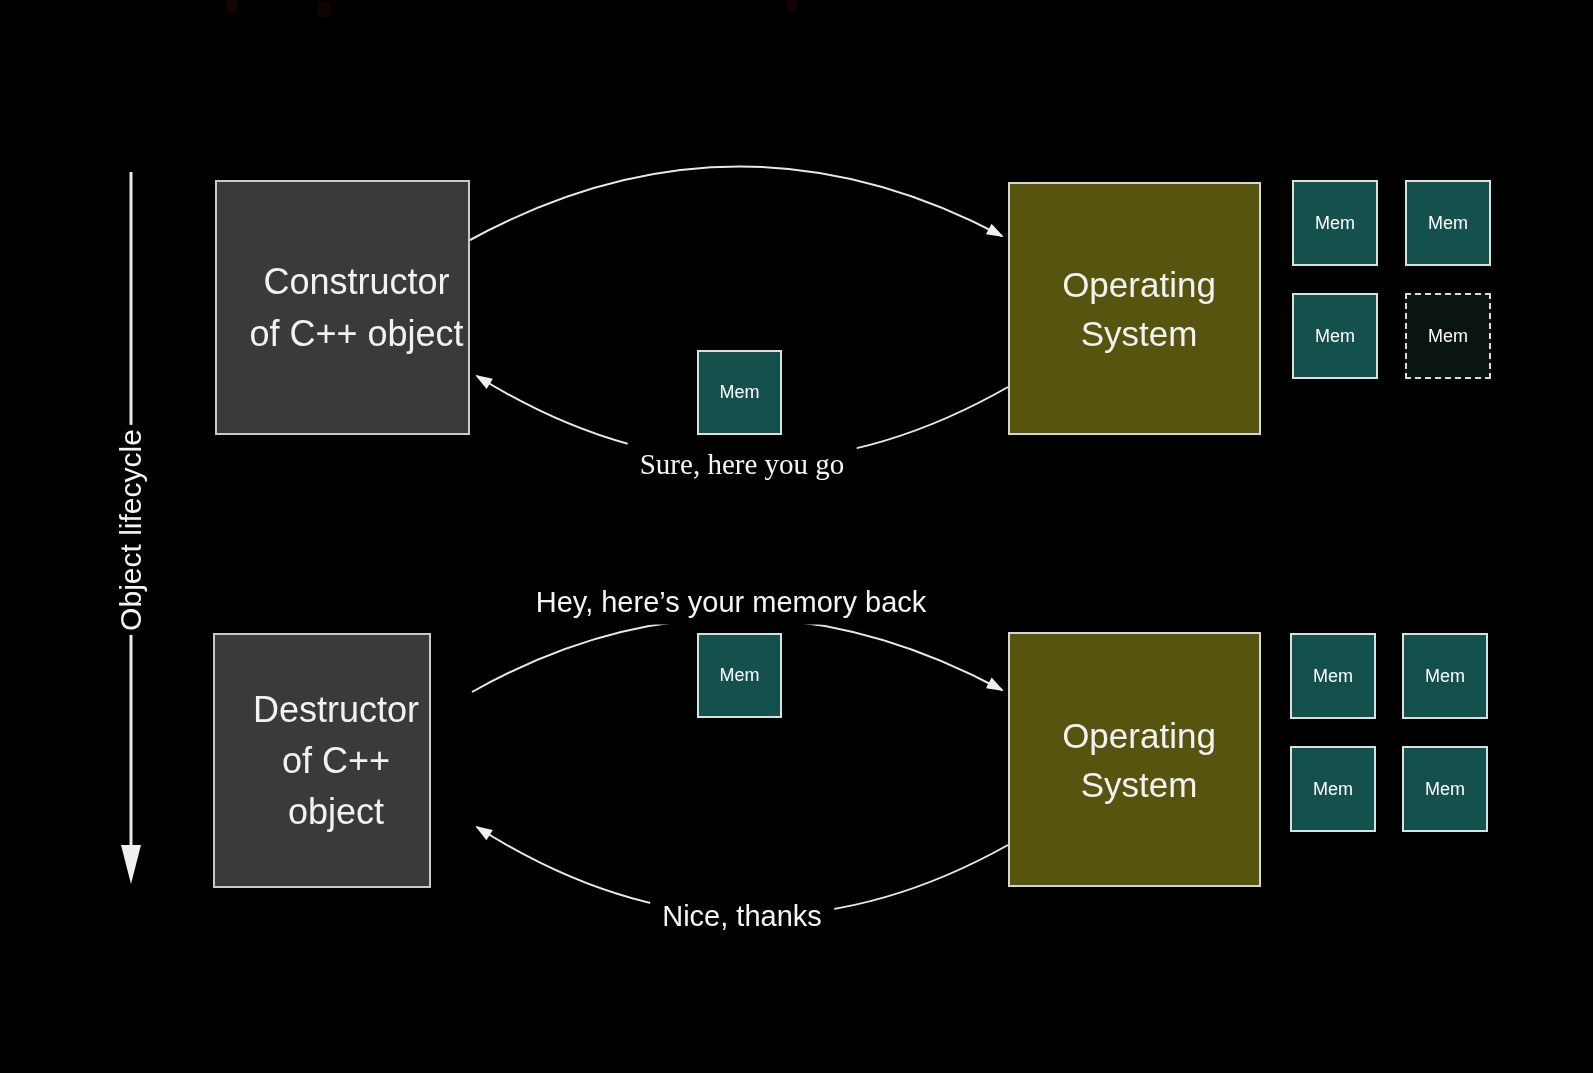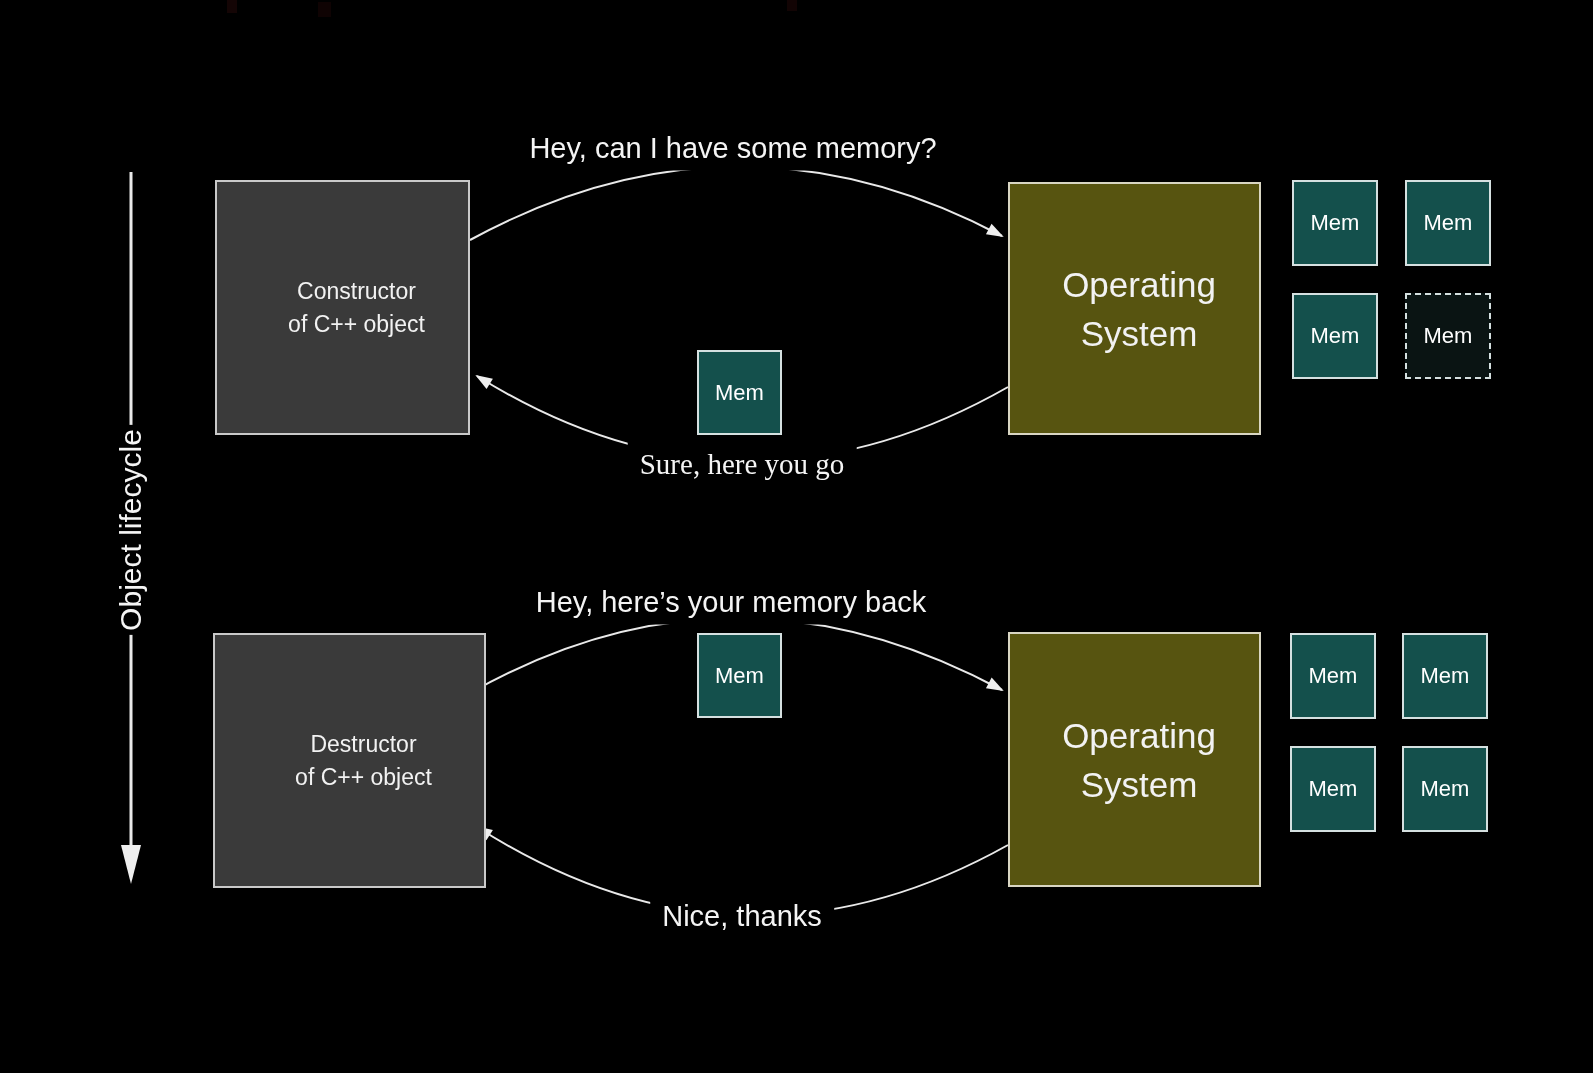--- a/index.html
+++ b/index.html
@@ -58,21 +58,21 @@
     box-sizing: border-box;
     display: flex;
     flex-direction: column;
     align-items: center;
     justify-content: center;
     text-align: center;
   }
   .actor-box {
     background: var(--actor-box, #3a3a3a);
     border: 2px solid var(--actor-border, #c9c9c9);
-    font-size: 23px;
+    font-size: 36px;
     line-height: 1.42;
     padding-left: 28px;
   }
   .os-box {
     background: var(--os-box, #575410);
     border: 2px solid var(--os-border, #d9d6c3);
     font-size: 35px;
     line-height: 1.4;
     padding-left: 9px;
   }
@@ -81,21 +81,21 @@
     position: absolute;
     z-index: 3;
     box-sizing: border-box;
     width: 86px;
     height: 86px;
     background: var(--mem-box, #14504c);
     border: 2px solid var(--mem-border, #d5e0e0);
     display: flex;
     align-items: center;
     justify-content: center;
-    font-size: 22px;
+    font-size: 18px;
     color: #fff;
   }
   .mem.freed {
     background: var(--mem-freed-box, #0a1413);
     border: 2px dashed var(--mem-border, #d5e0e0);
   }
   
   .artifact {
     position: absolute;
     z-index: 0;
@@ -134,41 +134,40 @@
   <div class="actor-box" style="left:215px; top:180px; width:255px; height:255px;">
     <span>Constructor</span>
     <span>of C++ object</span>
   </div>
 
   <div class="os-box" style="left:1008px; top:182px; width:253px; height:253px;">
     <span>Operating</span>
     <span>System</span>
   </div>
 
-  <div class="speech" style="left:733px; top:148px;">Hey, can I have some memory?</div>
   <div class="speech" style="left:742px; top:464px;font-family:Liberation Serif, serif;">Sure, here you go</div>
 
   <div class="mem" style="left:697px; top:350px; width:85px; height:85px;">
     <span>Mem</span>
   </div>
 
   <div class="mem" style="left:1292px; top:180px;">
     <span>Mem</span>
   </div>
   <div class="mem" style="left:1405px; top:180px;">
     <span>Mem</span>
   </div>
   <div class="mem" style="left:1292px; top:293px;">
     <span>Mem</span>
   </div>
   <div class="mem freed" style="left:1405px; top:293px;">
     <span>Mem</span>
   </div>
 
-  <div class="actor-box" style="left:213px; top:633px; width:273px; height:255px;">
+  <div class="actor-box" style="left:213px; top:633px; width:218px; height:255px;">
     <span>Destructor</span>
     <span>of C++ object</span>
   </div>
 
   <div class="os-box" style="left:1008px; top:632px; width:253px; height:255px;">
     <span>Operating</span>
     <span>System</span>
   </div>
 
   <div class="speech" style="left:731px; top:602px;">Hey, here’s your memory back</div>

